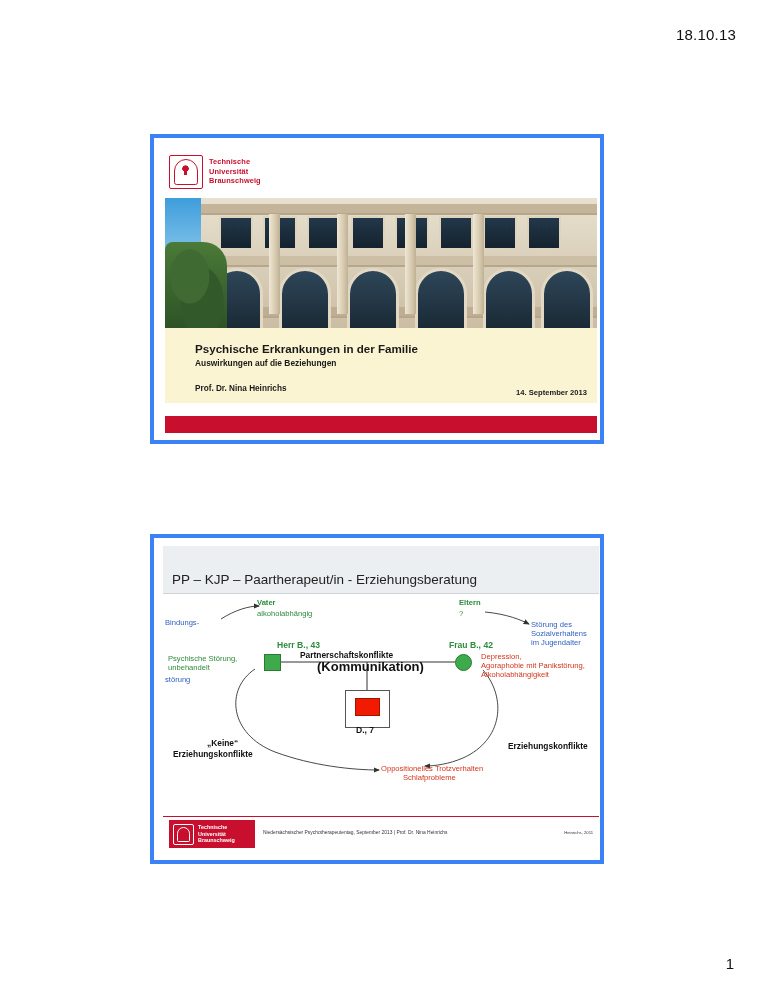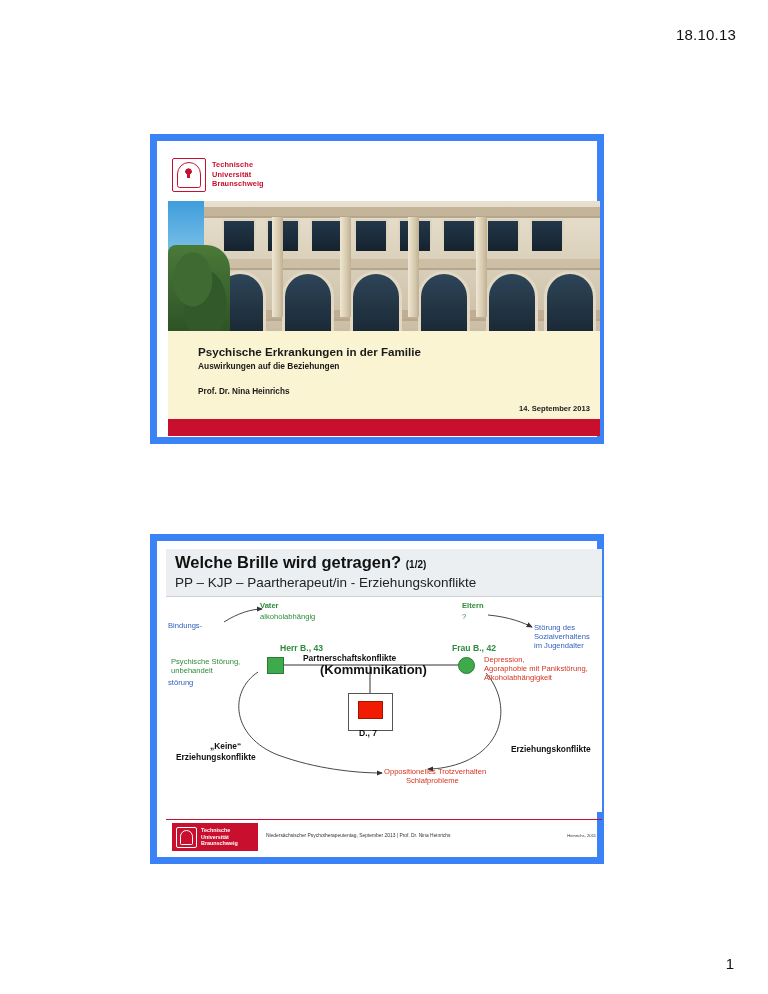--- a/index.html
+++ b/index.html
@@ -28,21 +28,21 @@
     bottom: 22px;
     right: 34px;
     font-size: 15px;
     color: #111;
   }
 
   
   .slide {
     position: absolute;
     background: #ffffff;
-    border: 7px solid #3b82f6;
+    border: 4px solid #3b82f6;
     box-sizing: border-box;
   }
   #slide1 {
     left: 150px;
     top: 134px;
     width: 454px;
     height: 310px;
   }
   .s1-logo {
     position: absolute;
@@ -164,21 +164,21 @@
     background: radial-gradient(ellipse at 40% 40%, #3f6b32 0 36%, transparent 38%),
                 radial-gradient(ellipse at 60% 70%, #32592a 0 40%, transparent 42%),
                 linear-gradient(180deg, #4a7a38, #2e5326);
     border-radius: 8px 24px 0 0;
   }
   .s1-body {
     position: absolute;
     left: 11px;
     top: 190px;
     width: 432px;
-    height: 88px;
+    height: 75px;
     background: #faf4d2;
   }
   .s1-title {
     position: absolute;
     left: 30px;
     top: 14px;
     font-size: 11.6px;
     font-weight: bold;
     color: #1a1a1a;
   }
@@ -422,25 +422,21 @@
     <div class="s1-author">Prof. Dr. Nina Heinrichs</div>
     <div class="s1-date">14. September 2013</div>
   </div>
 
   <div class="s1-redbar"></div>
 </div>
 
 <div class="slide" id="slide2">
 
   <div class="s2-head">
-    <div class="s2-title">
-      <span>Welche Brille wird getragen?</span>
-      <span class="s2-title-sub">(1/2)</span>
-    </div>
-    <div class="s2-subtitle">PP – KJP – Paartherapeut/in - Erziehungskonflikte</div>
+    <div class="s2-subtitle">PP – KJP – Paartherapeut/in - Erziehungsberatung</div>
   </div>
 
   <div class="s2-canvas">
 
     <svg class="wires" viewBox="0 0 436 215">
       <defs>
         <marker id="ah" markerWidth="7" markerHeight="7" refX="6" refY="3" orient="auto">
           <path d="M0,0 L7,3 L0,6 z" fill="#333"></path>
         </marker>
       </defs>

